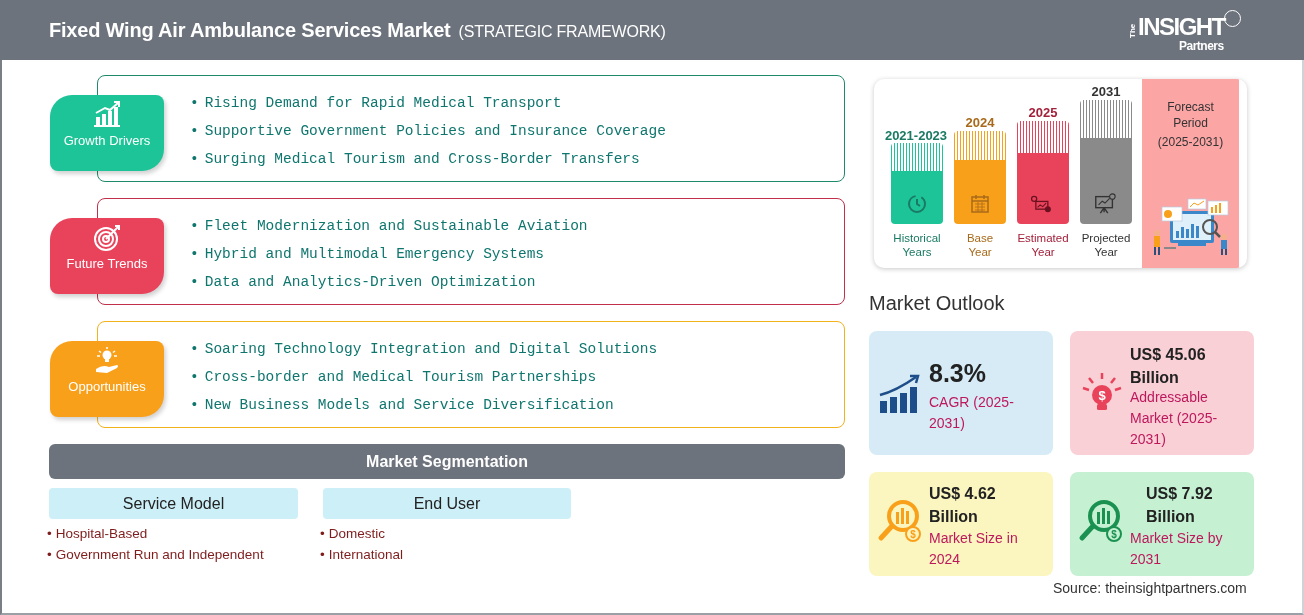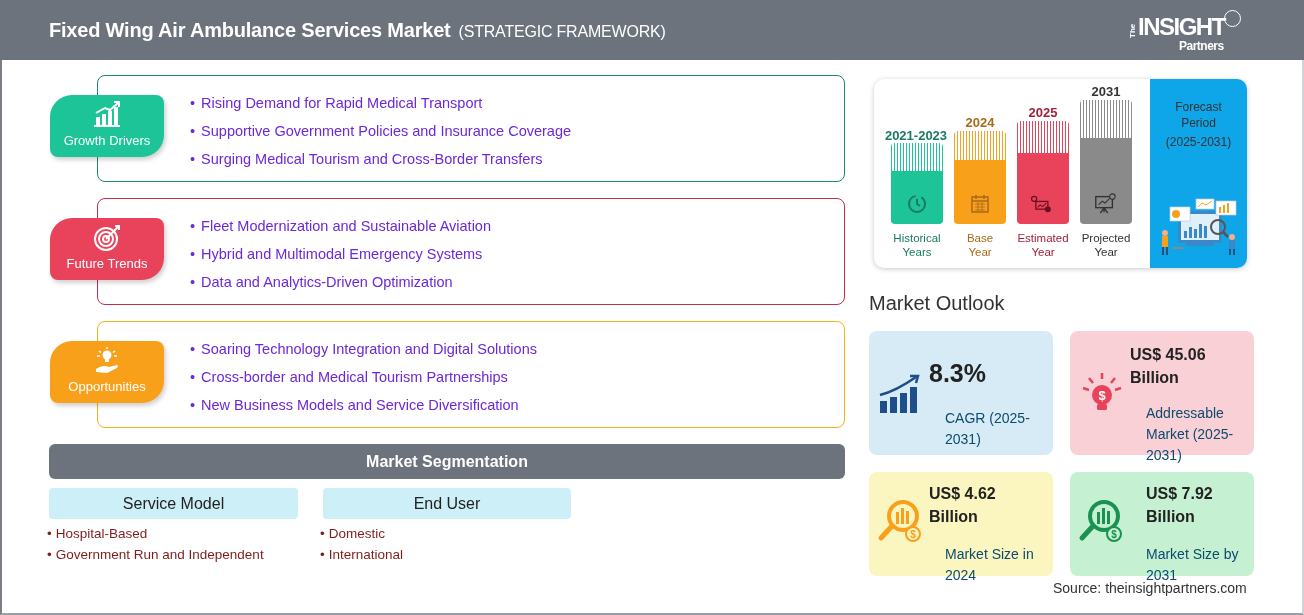--- a/index.html
+++ b/index.html
@@ -16,53 +16,53 @@
   .logo .insight { position: absolute; left: 10px; top: 5px; font-size: 24px; font-weight: bold; letter-spacing: -1.5px; }
   .logo .partners { position: absolute; left: 51px; top: 31px; font-size: 12px; font-weight: bold; letter-spacing: -0.5px; }
   .logo .ring { position: absolute; left: 96px; top: 2px; width: 17px; height: 17px; border: 1.5px solid #fff; border-radius: 50%; }
 
   
   .fw-box { position: absolute; left: 97px; width: 748px; height: 107px; border: 1px solid; border-radius: 8px; background: #fff; }
   .fw-box.green { top: 75px; border-color: #1f8a6b; }
   .fw-box.red { top: 198px; border-color: #c0304a; }
   .fw-box.orange { top: 321px; border-color: #f2b21b; }
   .fw-box ul { list-style: none; position: absolute; left: 92px; top: 17px; }
-  .fw-box li { font-size: 14.5px; color: #6d28d9; height: 28px; line-height: 20px; }
+  .fw-box li { font-size: 14.5px; color: #0f766e; height: 28px; line-height: 20px; font-family: Liberation Mono, monospace; }
   .fw-box li::before { content: "•"; margin-right: 6px; }
 
-  .badge { position: absolute; left: 50px; width: 114px; height: 62px; border-radius: 22px 8px 22px 8px; color: #fff; text-align: center; box-shadow: 2px 3px 4px rgba(0,0,0,0.18); }
+  .badge { position: absolute; left: 50px; width: 114px; height: 76px; border-radius: 22px 8px 22px 8px; color: #fff; text-align: center; box-shadow: 2px 3px 4px rgba(0,0,0,0.18); }
   .badge .label { position: absolute; left: 0; width: 100%; top: 38px; font-size: 13px; }
   .badge svg { position: absolute; left: 43px; top: 6px; }
   .badge.green { top: 95px; background: #1cc497; }
   .badge.red { top: 218px; background: #e9435b; }
   .badge.orange { top: 341px; background: #f9a01b; }
 
   
   .seg-bar { position: absolute; left: 49px; top: 444px; width: 796px; height: 35px; background: #6c737c; border-radius: 6px; color: #fff; font-weight: bold; font-size: 16px; text-align: center; line-height: 35px; }
   .seg-head { position: absolute; top: 488px; height: 31px; background: #cdeff8; border-radius: 4px; text-align: center; font-size: 16px; line-height: 31px; color: #222; }
   .seg-list { position: absolute; list-style: none; top: 525px; }
   .seg-list li { font-size: 13.5px; height: 21px; line-height: 18px; color: #7f1d1d; }
   .seg-list li::before { content: "•"; margin-right: 4px; }
 
   
   .timeline { position: absolute; left: 874px; top: 79px; width: 373px; height: 189px; background: #fff; border-radius: 10px; box-shadow: 0 1px 5px rgba(0,0,0,0.22); overflow: hidden; }
-  .timeline .fc-panel { position: absolute; left: 276px; top: 0; width: 97px; height: 189px; background: #0ea5e9; }
+  .timeline .fc-panel { position: absolute; left: 268px; top: 0; width: 97px; height: 189px; background: #fca5a5; }
   .fc-title { position: absolute; left: 0; top: 20px; width: 100%; text-align: center; font-size: 12px; color: #333; line-height: 16px; }
   .bar { position: absolute; left: 0; width: 52px; border-radius: 4px; overflow: hidden; }
   .bar .stripes { position: absolute; left: 0; top: 0; width: 100%; }
   .bar .solid { position: absolute; left: 0; bottom: 0; width: 100%; }
   .bar-year { position: absolute; width: 90px; text-align: center; font-weight: bold; font-size: 13px; }
   .bar-label { position: absolute; width: 80px; text-align: center; font-size: 11.5px; line-height: 14px; }
   .bar-icon { position: absolute; left: 14px; width: 24px; height: 24px; }
 
   
   .outlook-title { position: absolute; left: 869px; top: 292px; font-size: 20px; color: #333; }
   .card { position: absolute; width: 184px; border-radius: 8px; }
   .card .big { position: absolute; left: 60px; font-weight: bold; color: #222; }
-  .card .desc { position: absolute; left: 76px; font-size: 14px; color: #0c4a6e; line-height: 21px; width: 118px; margin-top: 16px; }
+  .card .desc { position: absolute; left: 60px; font-size: 14px; color: #be185d; line-height: 21px; width: 118px; }
   .card svg { position: absolute; }
   .source { position: absolute; left: 1053px; top: 580px; font-size: 14px; color: #333; }
 </style>
 </head>
 <body>
 
 <div class="frame"></div>
 
 <div class="header">
   <div class="title"><span>Fixed Wing Air Ambulance Services Market</span><span class="subtitle">(STRATEGIC FRAMEWORK)</span></div>

